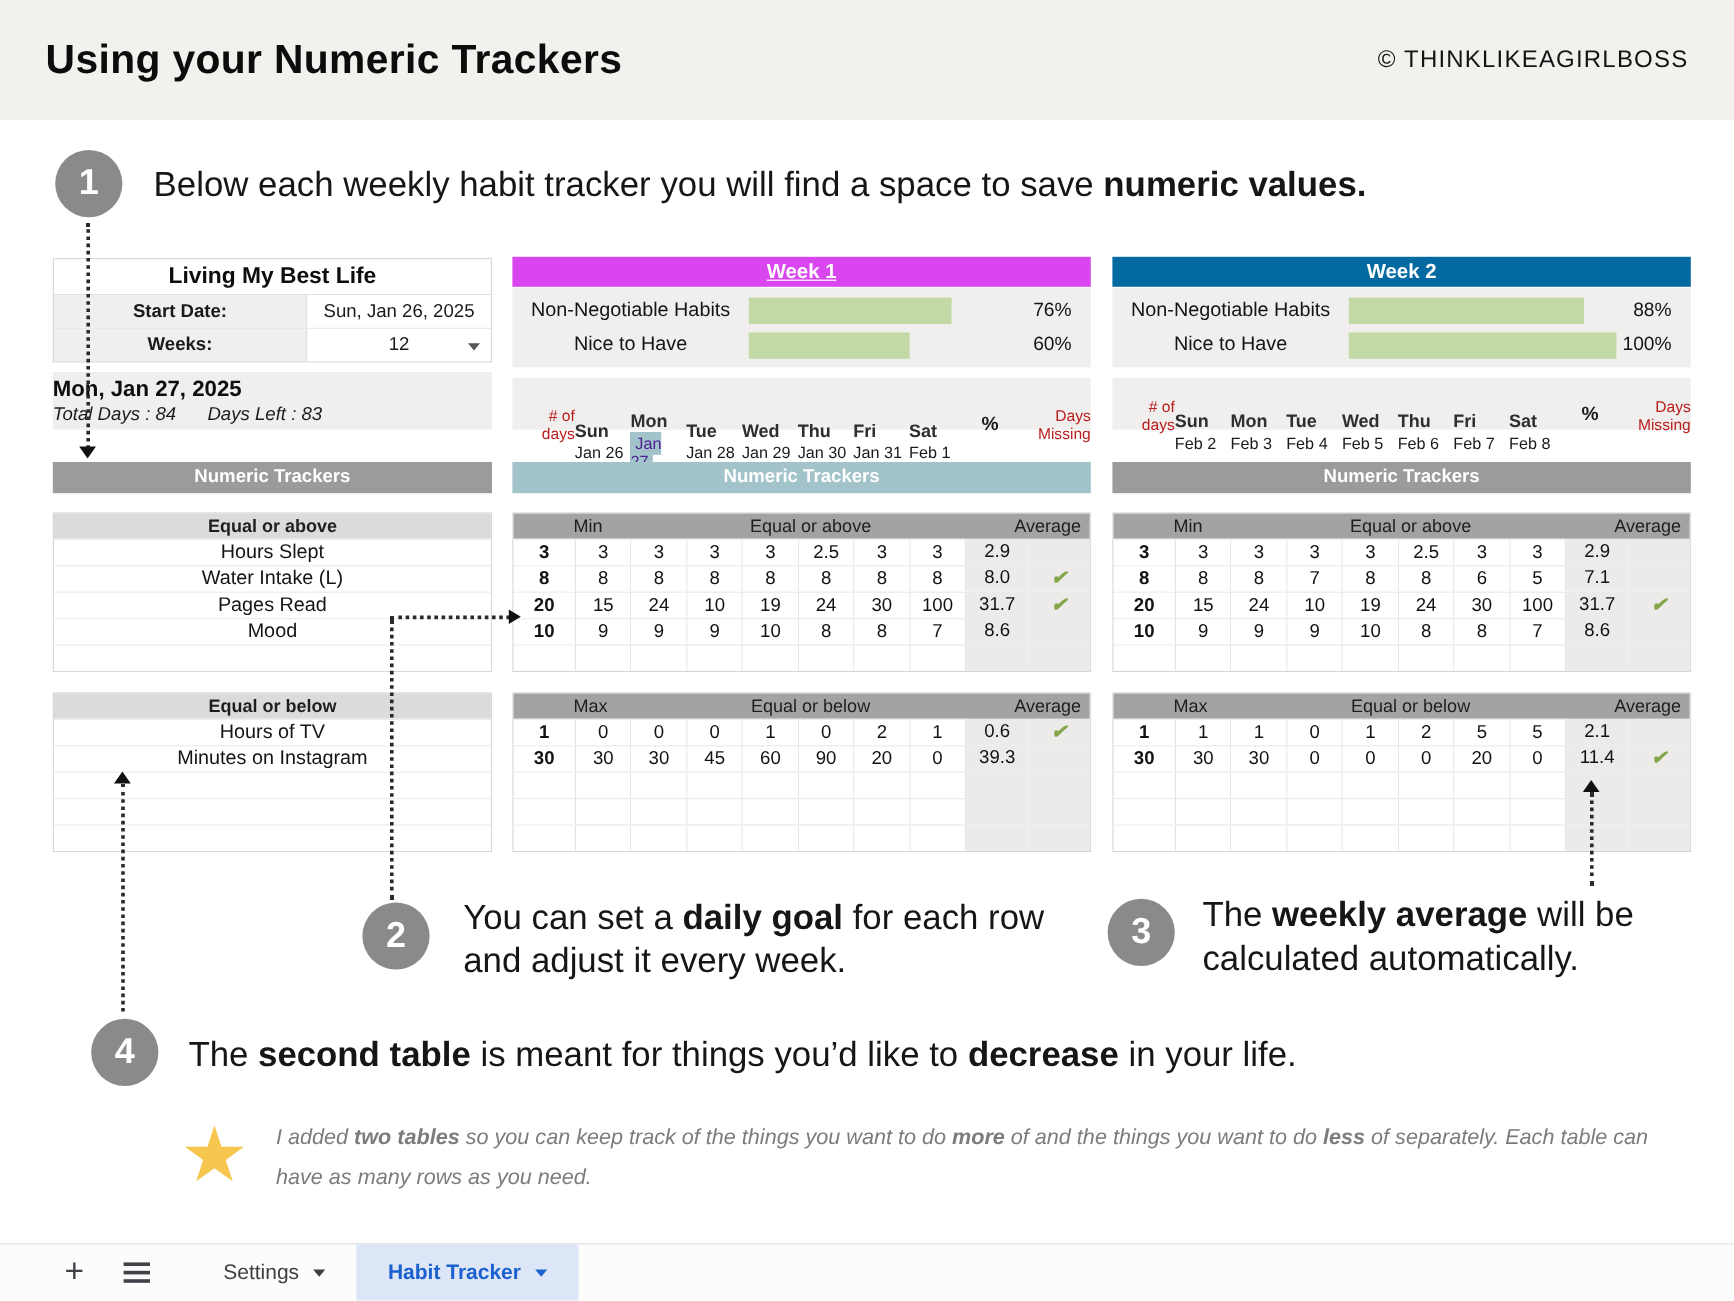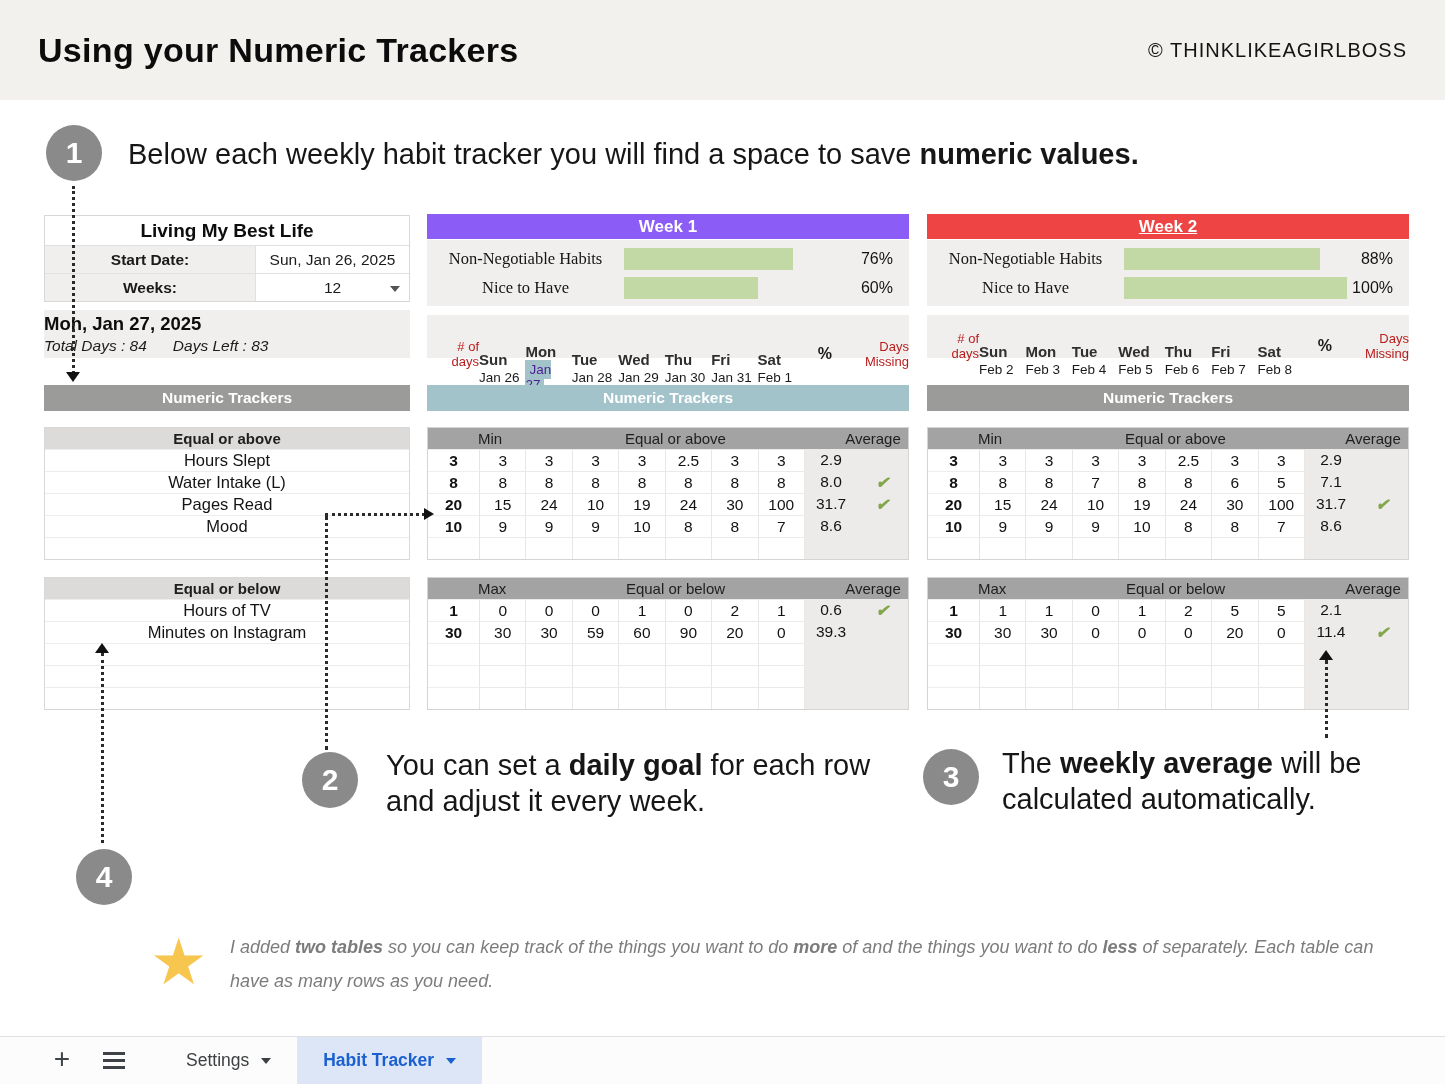--- a/index.html
+++ b/index.html
@@ -58,26 +58,26 @@
   .lt-head { height:21px; background:#dcdbda; display:flex; align-items:center; justify-content:center;
     font-size:15px; font-weight:700; color:#1e1e1e; }
   .lt-row { height:22px; border-top:1px solid #efedeb; display:flex; align-items:center; justify-content:center;
     font-size:16.5px; color:#141414; background:#fff; }
 
   
   .weeks-row { position:absolute; left:427px; top:214px; display:flex; gap:18px; }
   .week-panel { position:relative; width:482px; height:496px; }
   .week-head { position:absolute; top:0; left:0; width:482px; height:25px; color:#fff; font-weight:800;
     font-size:17px; display:flex; align-items:center; justify-content:center; }
-  .teal .week-head { background:#8b5cf6; } .gray .week-head { background:#ef4444;text-decoration:underline; }
+  .teal .week-head { background:#d946ef;text-decoration:underline; } .gray .week-head { background:#0369a1; }
 
   .habits-box { position:absolute; top:26px; left:0; width:482px; height:66px; background:#f1efed;
     display:flex; flex-direction:column; justify-content:center; gap:6px; }
   .habit-row { display:grid; grid-template-columns:197px 223px 1fr; align-items:center; height:23px; }
-  .habit-label { text-align:center; font-size:16.5px; color:#141414;font-family:Liberation Serif, serif; }
+  .habit-label { text-align:center; font-size:16.5px; color:#141414; }
   .habit-bar { height:22px; }
   .habit-fill { height:100%; background:#c3d9a5; }
   .habit-pct { text-align:right; padding-right:16px; font-size:16px; color:#141414; }
 
   .days-box { position:absolute; top:101px; left:0; width:482px; height:43px; background:#f1efed;
     display:grid; grid-template-columns:52px repeat(7,1fr) 42px 63px; align-items:center; }
   .days-repeat { display:contents; }
   .days-col0, .missing-head { font-size:13px; line-height:15px; text-align:right; color:#b91c1c; }
   .day-cell { text-align:left;margin-top:28px; }
   .day-dow { font-size:15px; font-weight:700; color:#2e2e2e; }
@@ -142,20 +142,21 @@
   </div>
 
   <div class="step-circle" id="circle1">1</div>
   <div class="step-circle" id="circle2">2</div>
   <div class="step-circle" id="circle3">3</div>
   <div class="step-circle" id="circle4">4</div>
 
   <div class="step-text" id="text1"><span>Below each weekly habit tracker you will find a space to save </span><span class="b">numeric values.</span></div>
   <div class="step-text" id="text2"><span>You can set a </span><span class="b">daily goal</span><span> for each row and adjust it every week.</span></div>
   <div class="step-text" id="text3"><span>The </span><span class="b">weekly average</span><span> will be calculated automatically.</span></div>
+  <div class="step-text" id="text4"><span>The </span><span class="b">second table</span><span> is meant for things you’d like to </span><span class="b">decrease</span><span> in your life.</span></div>
 
   <div class="note-star">★</div>
   <div class="note-text"><span>I added </span><span class="b">two tables</span><span> so you can keep track of the things you want to do </span><span class="b">more</span><span> of and the things you want to do </span><span class="b">less</span><span> of separately. Each table can have as many rows as you need.</span></div>
 
   <div class="left-col">
     <div class="settings-box">
       <div class="settings-title">Living My Best Life</div>
       <div>
 
           <div class="settings-row">
@@ -445,21 +446,21 @@
 
               <div class="num-row">
                 <div class="cell goal-cell">30</div>
                 <div class="values-repeat">
                   
                 
                     <div class="cell val-cell">30</div>
                   
                     <div class="cell val-cell">30</div>
                   
-                    <div class="cell val-cell">59</div>
+                    <div class="cell val-cell">45</div>
                   
                     <div class="cell val-cell">60</div>
                   
                     <div class="cell val-cell">90</div>
                   
                     <div class="cell val-cell">20</div>
                   
                     <div class="cell val-cell">0</div>
                   </div>
                 <div class="cell avg-cell">39.3</div>

